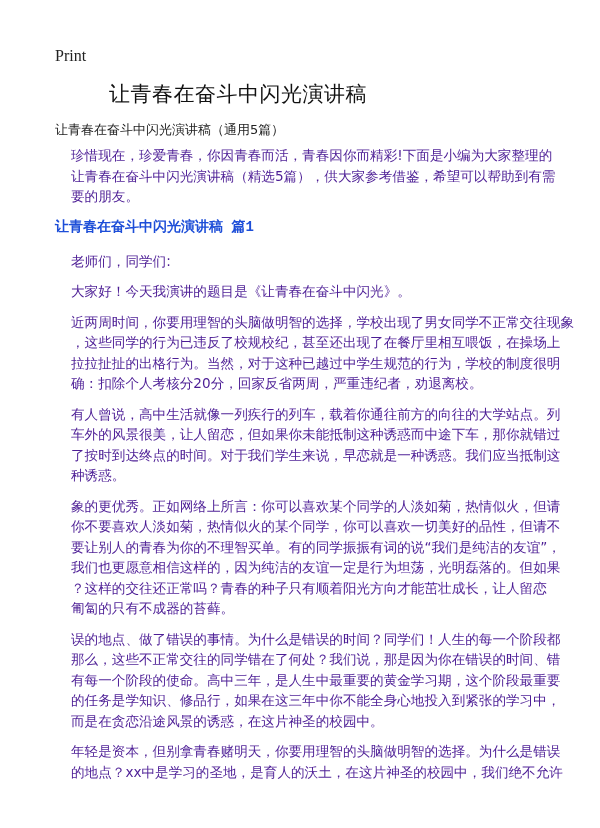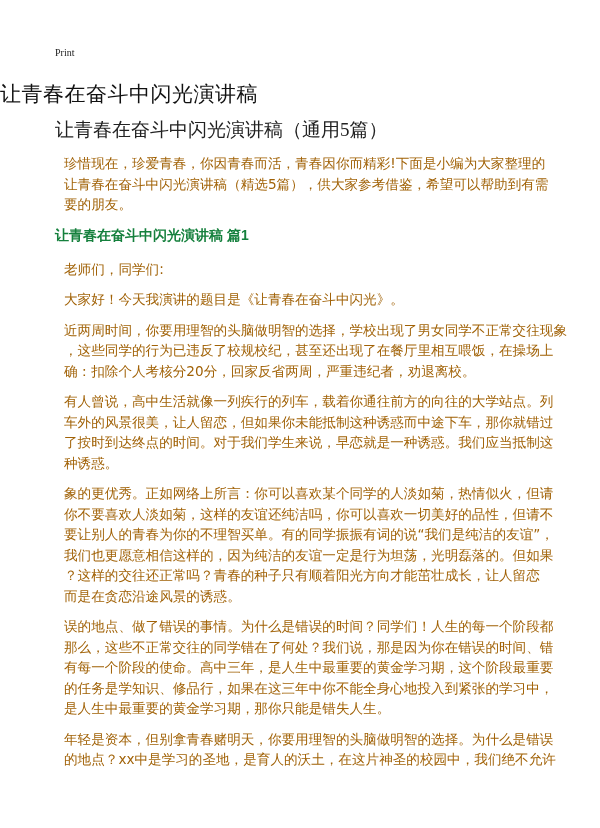--- a/index.html
+++ b/index.html
@@ -20,65 +20,64 @@
     left: 0;
     top: 0;
     width: 600px;
     height: 828px;
   }
   .print-label {
     position: absolute;
     left: 55px;
     top: 47px;
     font-family: "Liberation Serif", "DejaVu Serif", serif;
-    font-size: 10px;
+    font-size: 16px;
     color: #222;
   }
   .doc-title {
     position: absolute;
     left: 0;
     width: 476px;
     top: 80px;
-    text-align: left;
+    text-align: center;
     font-size: 21px;
     font-weight: normal;
     color: #111;
     margin: 0;
     letter-spacing: 0.5px;
   }
   .content {
     position: absolute;
     left: 55px;
     top: 120px;
     width: 492px;
   }
   .para {
     font-size: 13.6px;
     line-height: 20.5px;
-    margin: 0 0 10px 9px;
-    color: #a16207;
+    margin: 0 0 10px 16px;
+    color: #4c1d95;
   }
   .para .line {
     display: block;
     white-space: nowrap;
   }
   .subtitle {
-    font-size: 19px;
+    font-size: 13px;
     line-height: 20px;
-    margin: 0 0 13px 0;
+    margin: 0 0 5px 0;
     color: #222;
-    font-family: Liberation Serif, serif;
   }
   .section-heading {
     font-size: 14px;
     font-weight: bold;
     line-height: 20px;
     margin: 4px 0 14px 0;
-    color: #15803d;
-    font-family: Liberation Sans, sans-serif;
+    color: #1d4ed8;
+    font-family: Liberation Mono, monospace;
   }
 </style>
 </head>
 <body>
 
 <div class="page">
 
   <div class="print-label">Print</div>
 
   <h1 class="doc-title">让青春在奋斗中闪光演讲稿</h1>
@@ -99,45 +98,46 @@
       <span class="line">老师们，同学们:</span>
     </div>
 
     <div class="para">
       <span class="line">大家好！今天我演讲的题目是《让青春在奋斗中闪光》。</span>
     </div>
 
     <div class="para">
       <span class="line">近两周时间，你要用理智的头脑做明智的选择，学校出现了男女同学不正常交往现象</span>
       <span class="line">，这些同学的行为已违反了校规校纪，甚至还出现了在餐厅里相互喂饭，在操场上</span>
+      <span class="line">拉拉扯扯的出格行为。当然，对于这种已越过中学生规范的行为，学校的制度很明</span>
       <span class="line">确：扣除个人考核分20分，回家反省两周，严重违纪者，劝退离校。</span>
     </div>
 
     <div class="para">
       <span class="line">有人曾说，高中生活就像一列疾行的列车，载着你通往前方的向往的大学站点。列</span>
       <span class="line">车外的风景很美，让人留恋，但如果你未能抵制这种诱惑而中途下车，那你就错过</span>
       <span class="line">了按时到达终点的时间。对于我们学生来说，早恋就是一种诱惑。我们应当抵制这</span>
       <span class="line">种诱惑。</span>
     </div>
 
     <div class="para">
       <span class="line">象的更优秀。正如网络上所言：你可以喜欢某个同学的人淡如菊，热情似火，但请</span>
-      <span class="line">你不要喜欢人淡如菊，这样的友谊还纯洁吗，你可以喜欢一切美好的品性，但请不</span>
+      <span class="line">你不要喜欢人淡如菊，热情似火的某个同学，你可以喜欢一切美好的品性，但请不</span>
       <span class="line">要让别人的青春为你的不理智买单。有的同学振振有词的说“我们是纯洁的友谊”，</span>
       <span class="line">我们也更愿意相信这样的，因为纯洁的友谊一定是行为坦荡，光明磊落的。但如果</span>
       <span class="line">？这样的交往还正常吗？青春的种子只有顺着阳光方向才能茁壮成长，让人留恋</span>
-      <span class="line">而是在贪恋沿途风景的诱惑。</span>
+      <span class="line">匍匐的只有不成器的苔藓。</span>
     </div>
 
     <div class="para">
       <span class="line">误的地点、做了错误的事情。为什么是错误的时间？同学们！人生的每一个阶段都</span>
       <span class="line">那么，这些不正常交往的同学错在了何处？我们说，那是因为你在错误的时间、错</span>
       <span class="line">有每一个阶段的使命。高中三年，是人生中最重要的黄金学习期，这个阶段最重要</span>
       <span class="line">的任务是学知识、修品行，如果在这三年中你不能全身心地投入到紧张的学习中，</span>
-      <span class="line">是人生中最重要的黄金学习期，那你只能是错失人生。</span>
+      <span class="line">而是在贪恋沿途风景的诱惑，在这片神圣的校园中。</span>
     </div>
 
     <div class="para">
       <span class="line">年轻是资本，但别拿青春赌明天，你要用理智的头脑做明智的选择。为什么是错误</span>
       <span class="line">的地点？xx中是学习的圣地，是育人的沃土，在这片神圣的校园中，我们绝不允许</span>
     </div>
 
   </div>
 </div>
 

